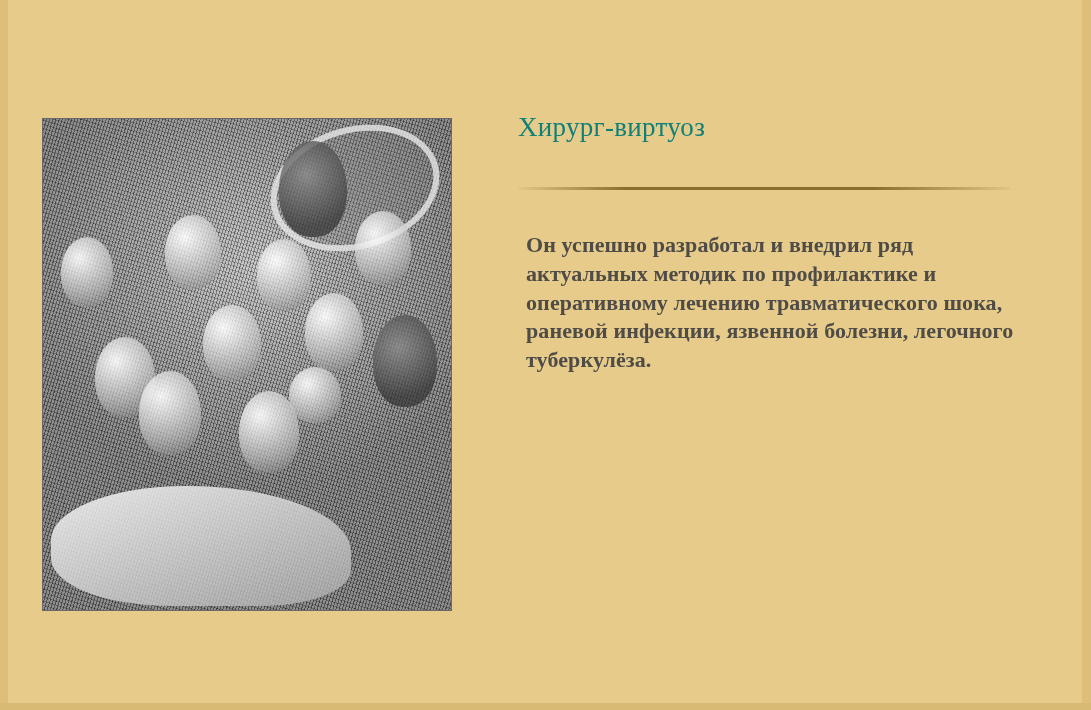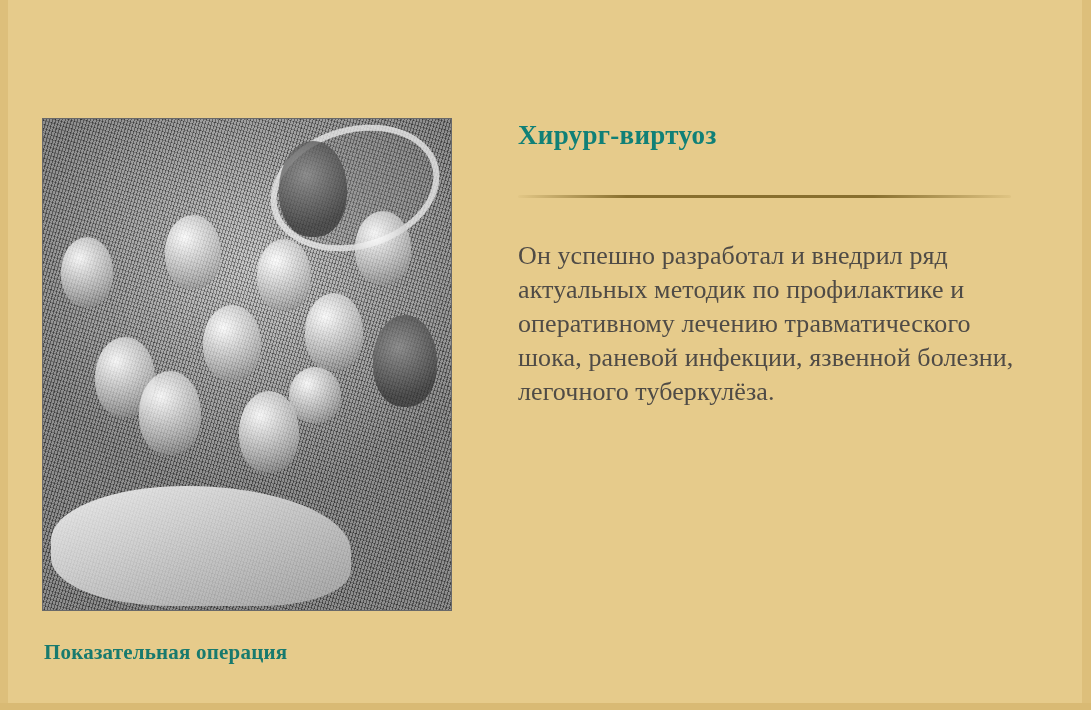--- a/index.html
+++ b/index.html
@@ -116,37 +116,37 @@
   
   .content {
     position: absolute;
     left: 518px;
     top: 108px;
     width: 510px;
   }
   .heading {
     color: #108077;
     font-size: 27px;
-    font-weight: bold;
+    font-weight: normal;
     letter-spacing: 0.3px;
-    margin: 12px 0 0 0;
+    margin: 4px 0 0 0;
   }
   .divider {
     margin-top: 44px;
     width: 493px;
     height: 3px;
     background: linear-gradient(90deg, rgba(150,120,40,0.05) 0%, rgba(120,95,30,0.85) 22%, rgba(120,95,30,0.85) 72%, rgba(150,120,40,0.08) 100%);
     border-radius: 2px;
   }
   .para {
     color: #4f4b46;
-    font-size: 26px;
-    font-weight: normal;
+    font-size: 22px;
+    font-weight: bold;
     line-height: 1.31;
-    margin: 0;
+    margin: 8px;
     letter-spacing: 0.1px;
   }
   .para-1 { margin-top: 41px; }
   .para-2 { margin-top: 42px; }
 </style>
 </head>
 <body>
 
 <div class="slide">
 
@@ -168,21 +168,20 @@
         <div class="fig" style="left:312px; top:92px;  width:56px;  height:74px;"></div>
         <div class="fig dark" style="left:330px; top:196px; width:64px;  height:92px;"></div>
         <div class="fig" style="left:96px;  top:252px; width:62px;  height:84px;"></div>
         <div class="fig" style="left:196px; top:272px; width:60px;  height:82px;"></div>
         <div class="fig" style="left:246px; top:248px; width:52px;  height:56px;"></div>
         <div class="sheet"></div>
       </div>
     </div>
   </div>
 
-  <div class="photo-caption">Показательная операция</div>
 
   <div class="content">
     <h1 class="heading">Хирург-виртуоз</h1>
 
     <div class="divider"></div>
 
     <p class="para para-1">Он успешно разработал и внедрил ряд актуальных методик по профилактике и оперативному лечению травматического шока, раневой инфекции, язвенной болезни, легочного туберкулёза.</p>
 
   </div>
 

